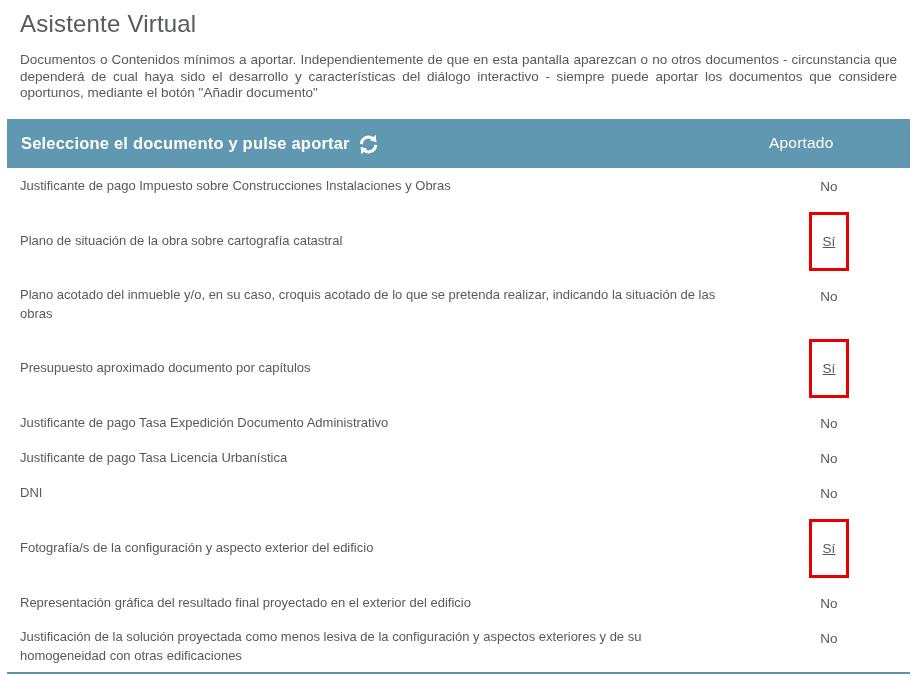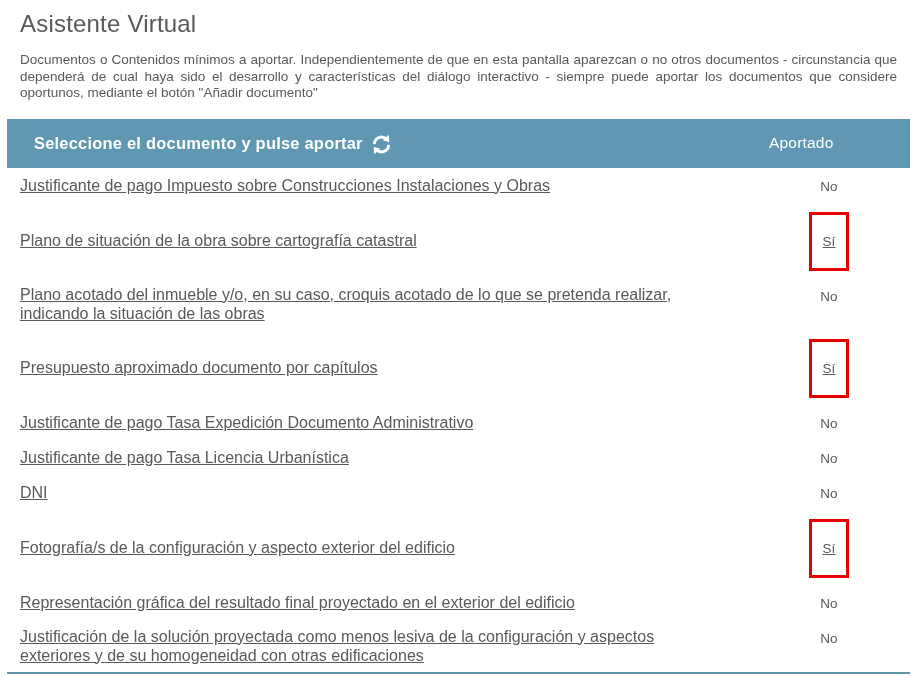--- a/index.html
+++ b/index.html
@@ -37,21 +37,21 @@
   .doc-table{margin-top:17px;}
   .thead{
     background:var(--header-bg);
     height:49px;
     display:flex;
     align-items:center;
     color:#ffffff;
   }
   .th-left{
     flex:1;
-    padding-left:27px;
+    padding-left:14px;
     font-size:16.5px;
     font-weight:700;
     letter-spacing:.2px;
     display:flex;
     align-items:center;
     gap:8px;
   }
   .refresh-btn{
     display:inline-flex;
     align-items:center;
@@ -69,24 +69,23 @@
   }
   .tbody{border-bottom:2px solid var(--divider);}
   .row{
     display:flex;
     align-items:center;
     padding:7px 0;
   }
   .doc-cell{
     flex:1;
     padding:0 45px 0 13px;
-    font-size:16px;
+    font-size:13px;
     line-height:19px;
     color:var(--text);
-    text-decoration:underline;
   }
   .status-cell{
     width:120px;
     margin-right:21px;
     display:flex;
     justify-content:center;
     align-items:center;
     align-self:flex-start;
     padding-top:2px;
   }

